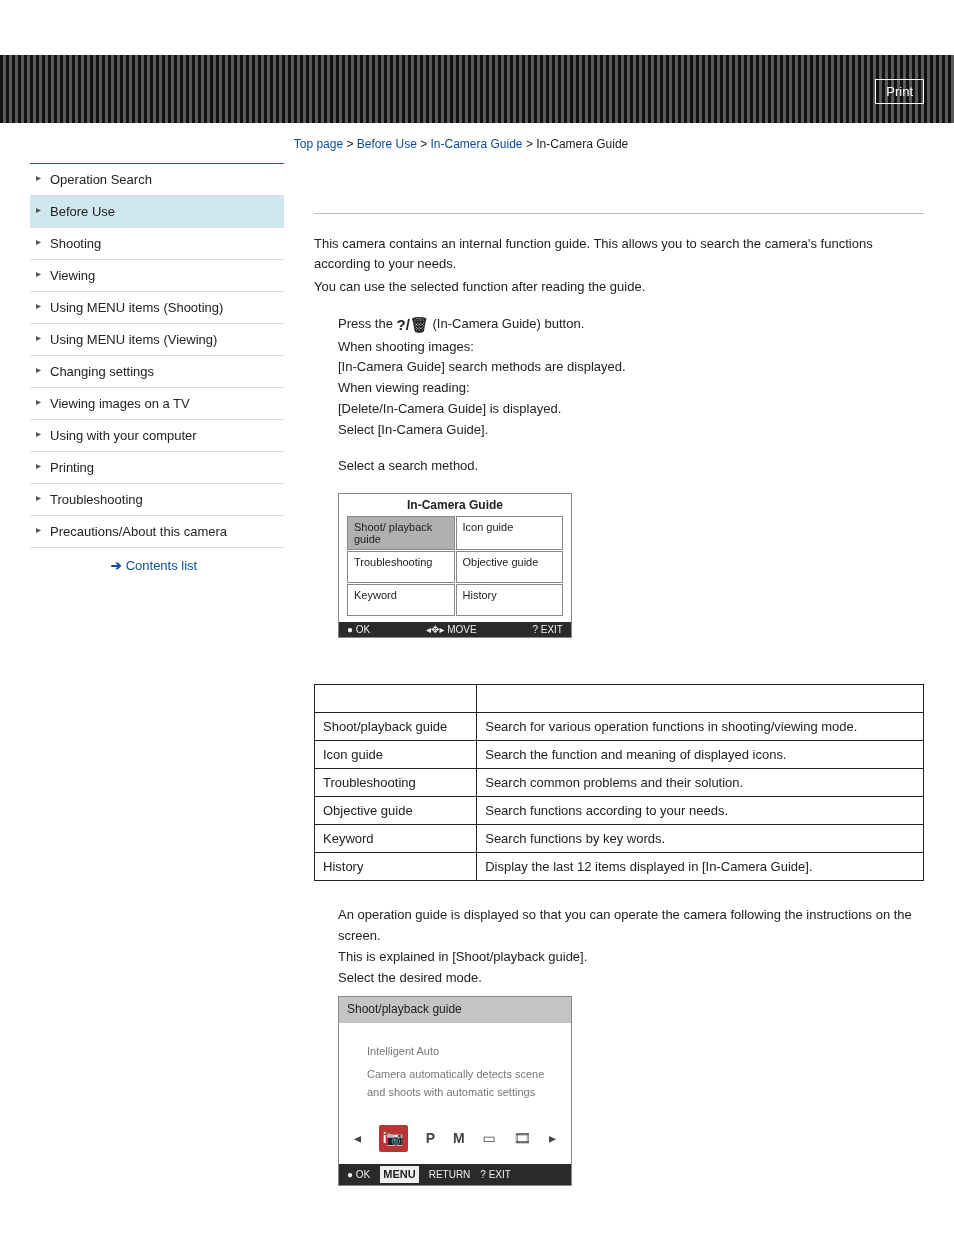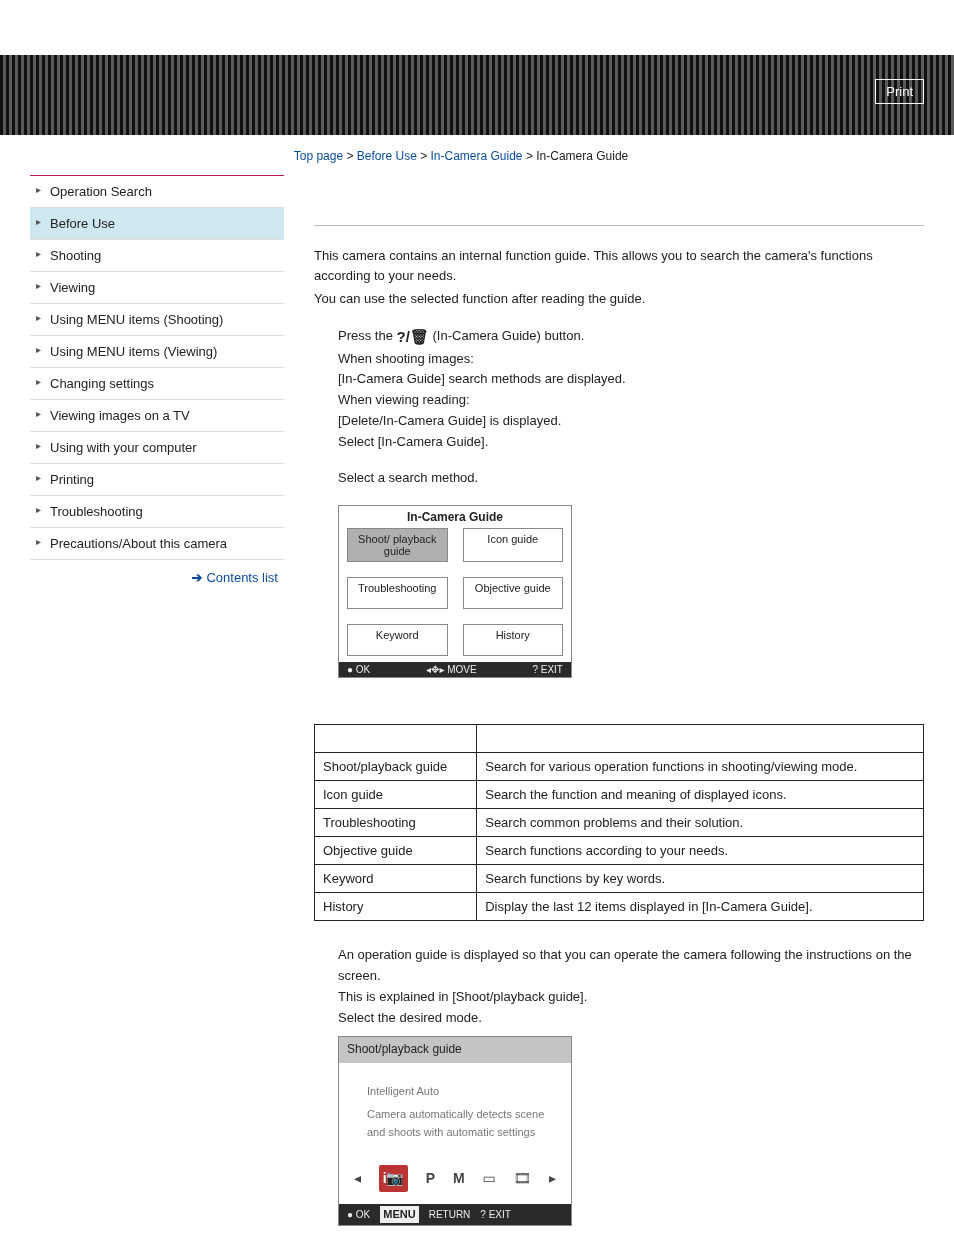--- a/index.html
+++ b/index.html
@@ -5,21 +5,21 @@
   * { box-sizing: border-box; }
   body {
     margin: 0;
     font-family: Arial, Helvetica, sans-serif;
     font-size: 13px;
     color: #222;
     background: #fff;
     width: 954px;
   }
   .top-banner {
-    height: 80px;
+    height: 68px;
     margin-top: 55px;
     background: repeating-linear-gradient(90deg,#111 0,#111 3px,#5a5a5a 3px,#5a5a5a 6px);
     position: relative;
   }
   .print-btn {
     position: absolute;
     right: 30px;
     top: 24px;
     padding: 4px 10px;
     color: #fff;
@@ -57,21 +57,21 @@
     position: absolute;
     left: 6px;
     top: 8px;
     font-size: 10px;
     color: #555;
   }
   .sidebar li.active {
     background: #cfe7ef;
   }
   .contents-list {
-    text-align: right;
+    text-align: center;
     padding: 10px 6px 0 0;
   }
   .contents-list a {
     color: #0a4b9e;
     text-decoration: none;
     font-size: 13px;
   }
   .contents-list .arrow {
     color: #0a4b9e;
     font-weight: bold;
@@ -106,23 +106,22 @@
   }
   .screenshot1 .title {
     text-align: center;
     font-weight: bold;
     padding: 4px 0;
     font-size: 12px;
   }
   .screenshot1 .grid6 {
     display: grid;
     grid-template-columns: 1fr 1fr;
-    gap: 15px;
+    gap: 1px;
     padding: 0 8px 6px 8px;
-    text-align: center;
   }
   .screenshot1 .cell {
     border: 1px solid #888;
     padding: 4px 6px;
     min-height: 32px;
     background: #fff;
   }
   .screenshot1 .cell.active { background: #b0b0b0; }
   .screenshot1 .footerbar {
     background: #2a2a2a;

